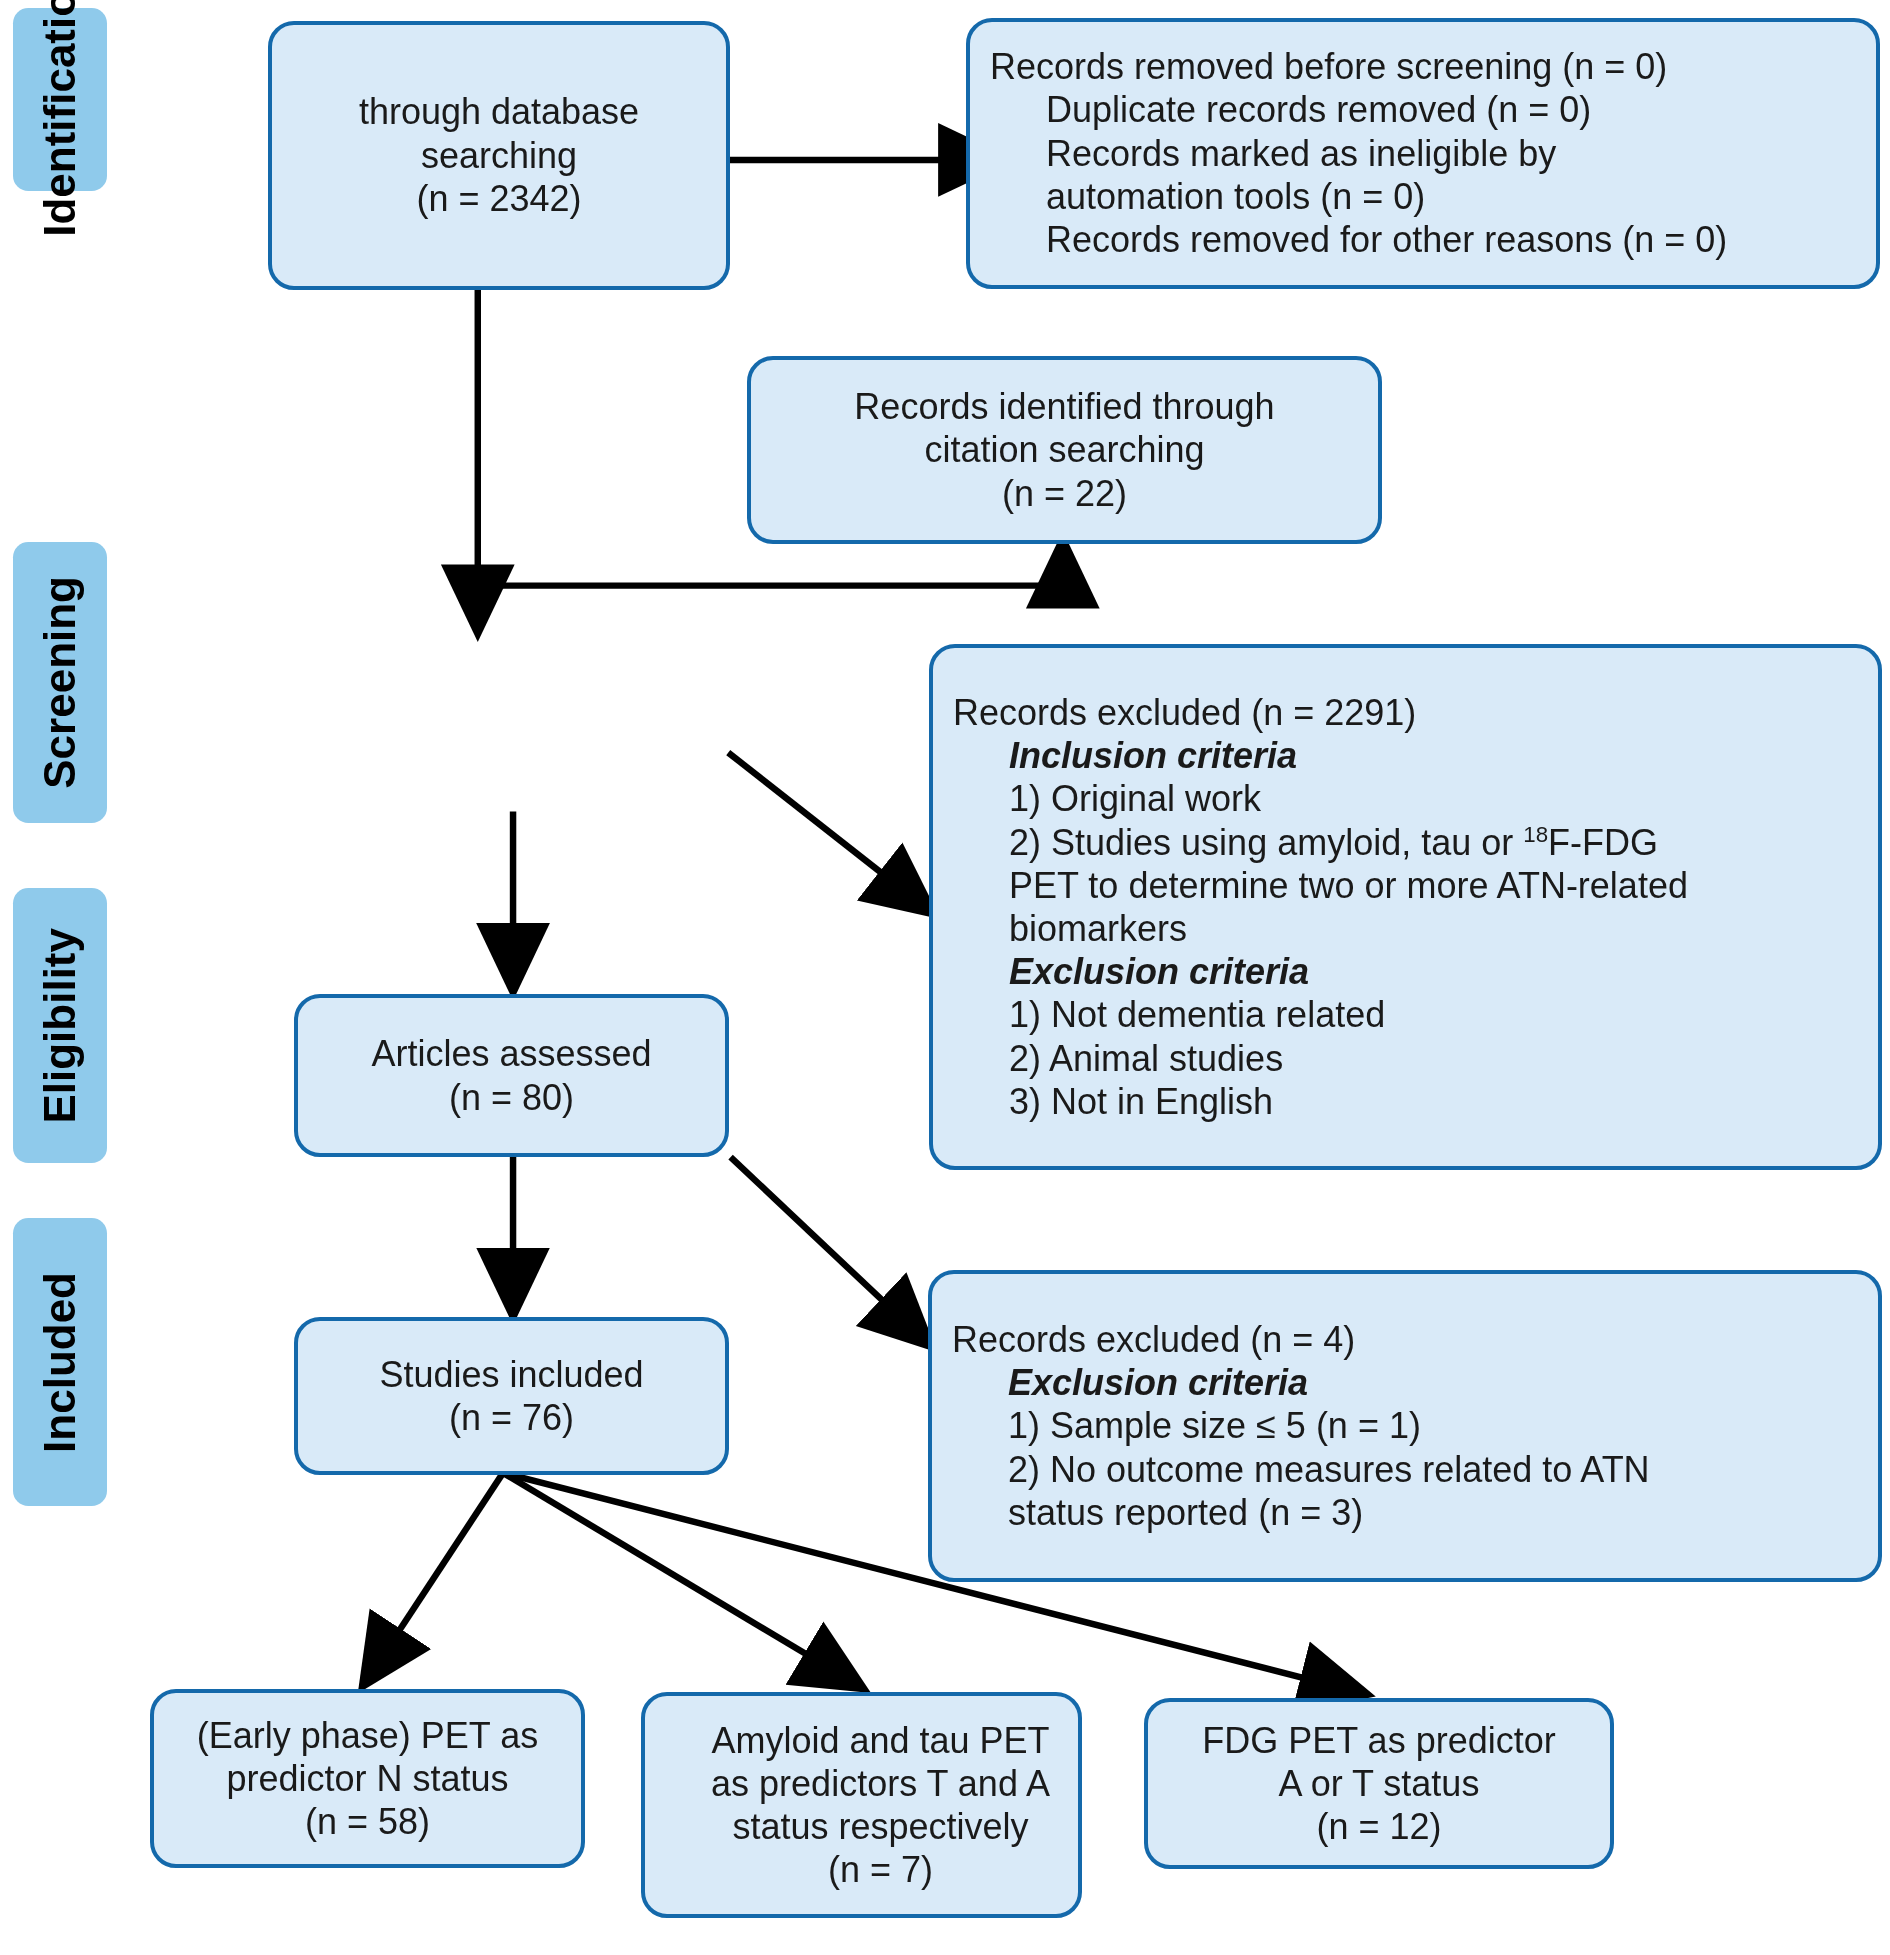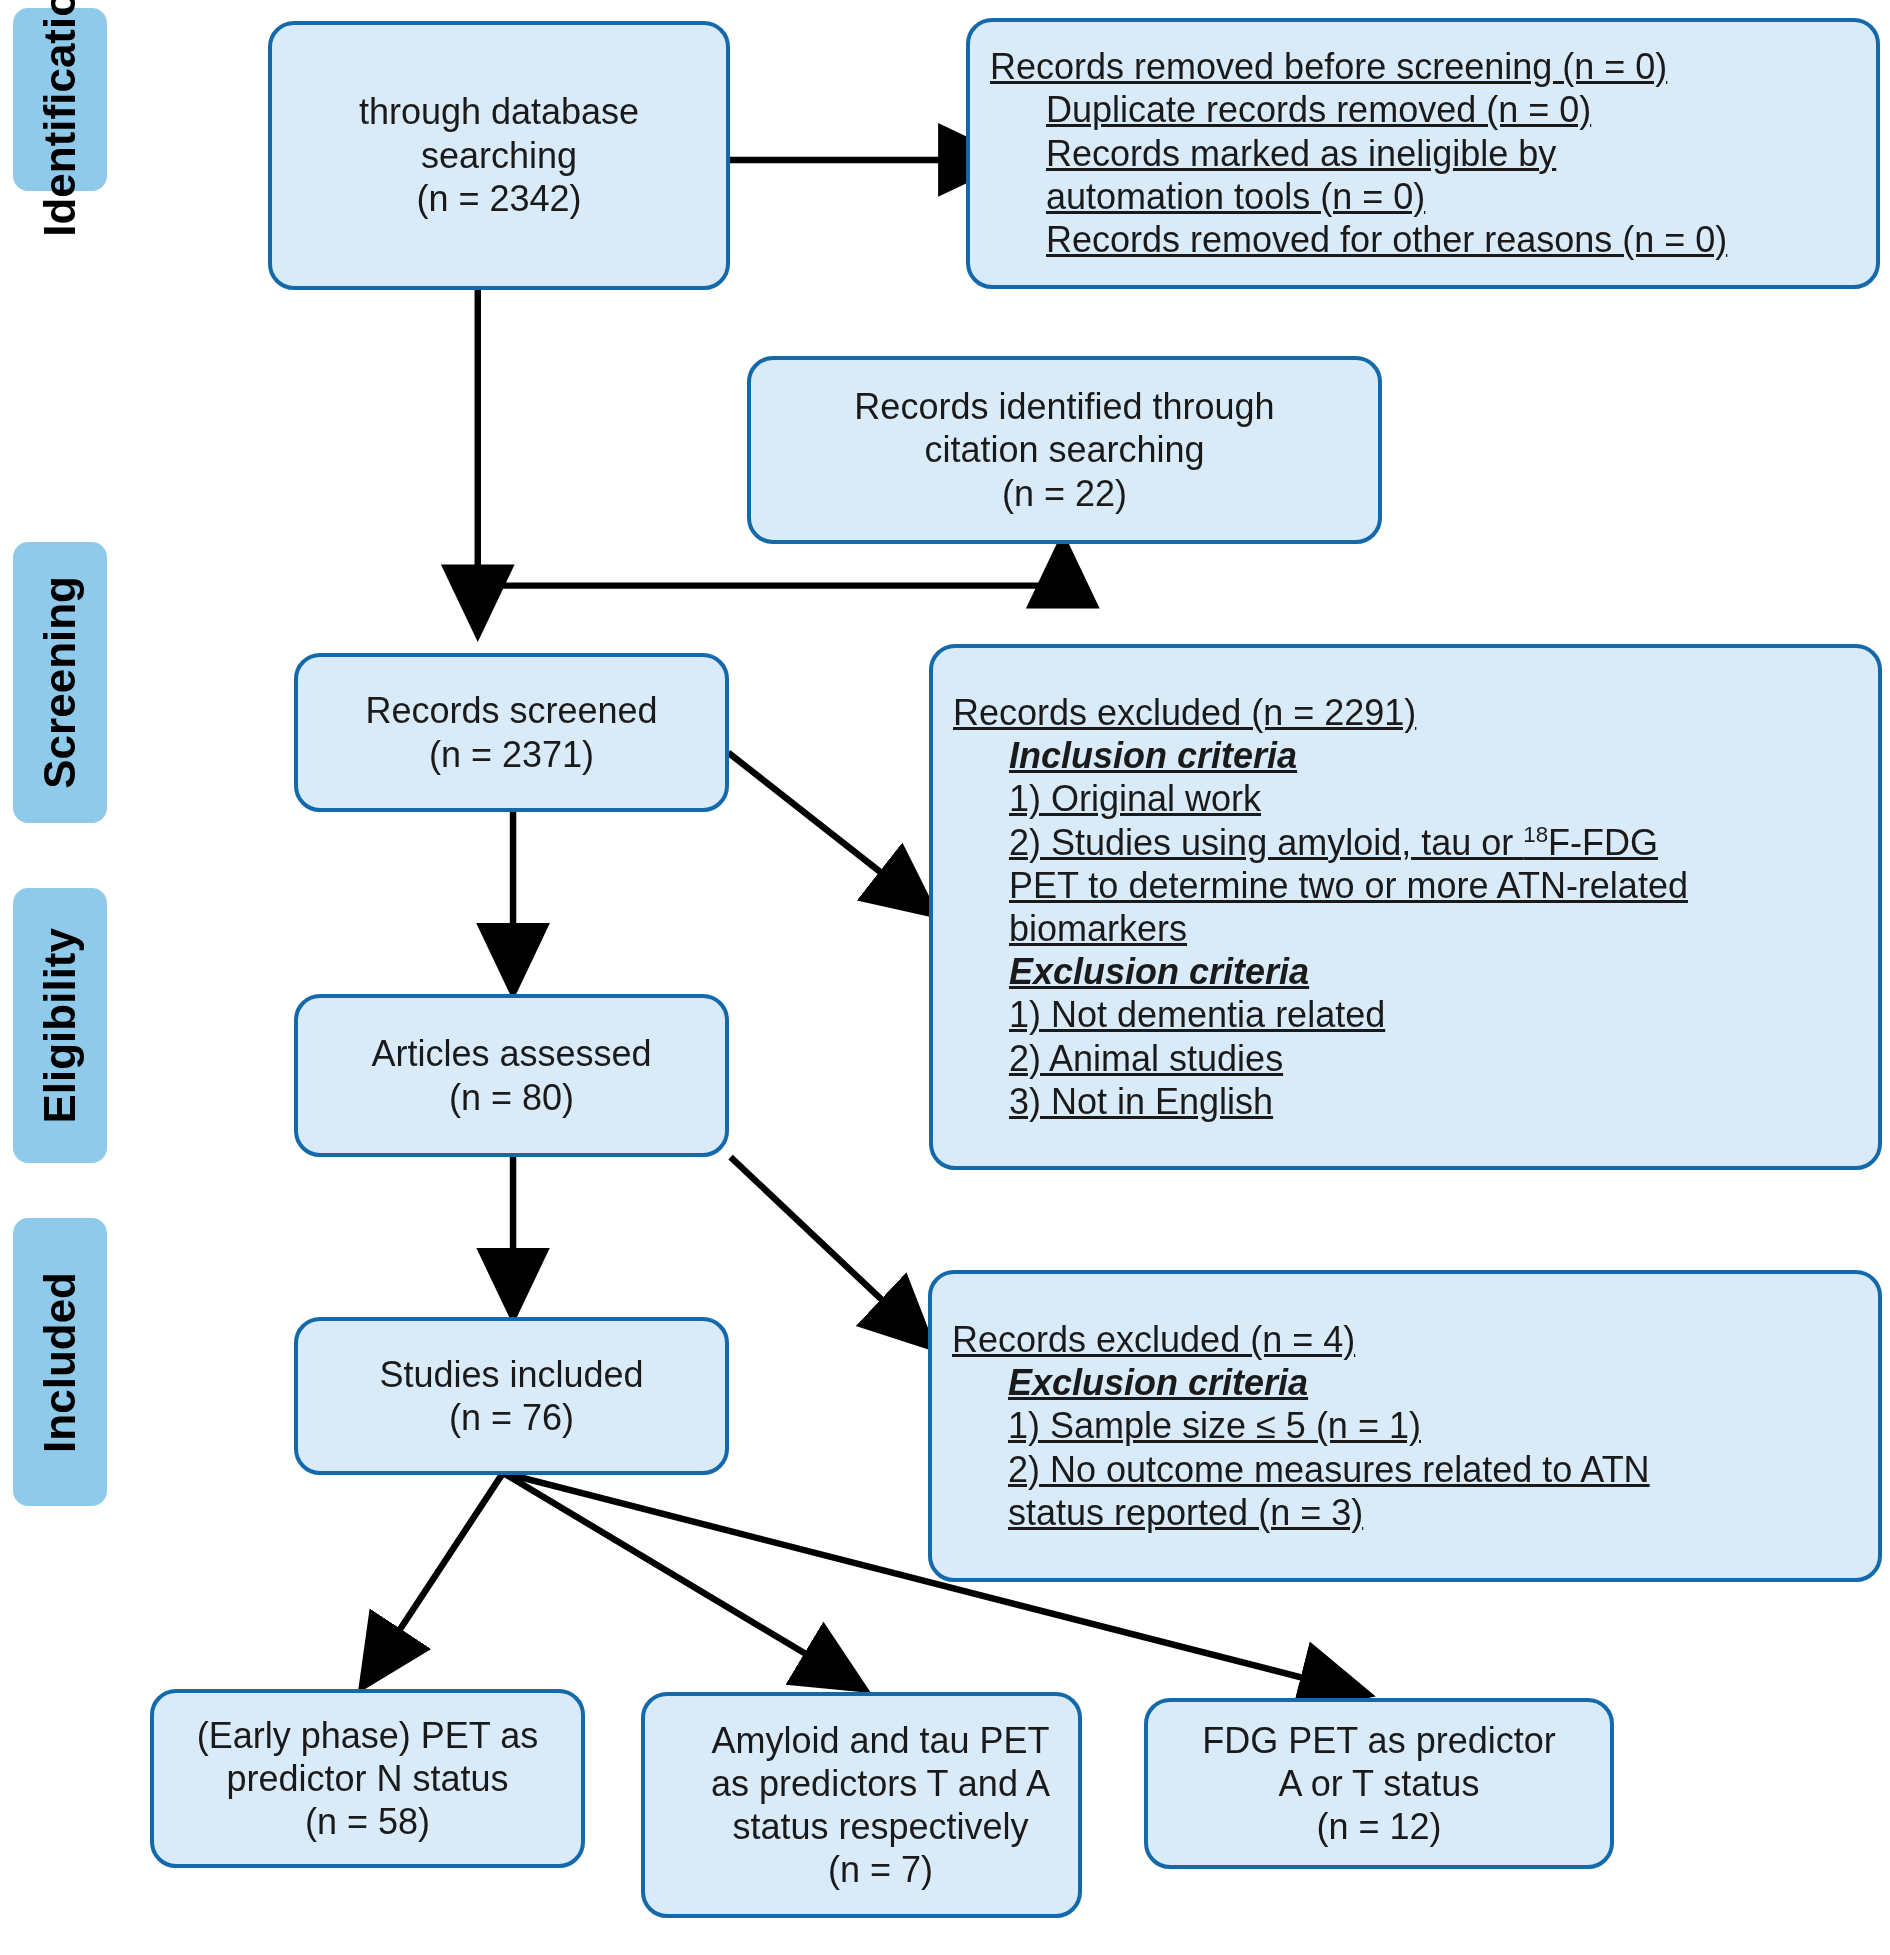--- a/index.html
+++ b/index.html
@@ -64,21 +64,21 @@
     justify-content: center;
     text-align: left;
   }
   .line {
     font-size: 36px;
     line-height: 1.20;
     white-space: pre-wrap;
   }
   .node.center .line { width: 100%; }
   .node.leftalign { padding: 15.3px 20px; }
-  .node.leftalign .line { width: 100%; text-decoration: underline; }
+  .node.leftalign .line { width: 100%; }
   .indent1 { padding-left: 56px; }
   .crit-head {
     font-weight: bold;
     font-style: italic;
   }
   sup { font-size: 0.62em; vertical-align: super; line-height: 0; }
 </style>
 </head>
 <body>
 
@@ -139,24 +139,20 @@
     <div class="line indent1">automation tools (n = 0)</div>
     <div class="line indent1">Records removed for other reasons (n = 0)</div>
   </div>
 
   <div class="node center" style="left:747px; top:356px; width:635px; height:188px;">
     <div class="line">Records identified through</div>
     <div class="line">citation searching</div>
     <div class="line">(n = 22)</div>
   </div>
 
-  <div class="node center" style="left:294px; top:653px; width:435px; height:159px;">
-    <div class="line">Records screened</div>
-    <div class="line">(n = 2371)</div>
-  </div>
 
   <div class="node leftalign" style="left:929px; top:644px; width:953px; height:526px;">
     <div class="line">Records excluded (n = 2291)</div>
     <div class="line indent1 crit-head">Inclusion criteria</div>
     <div class="line indent1">1) Original work</div>
     <div class="line indent1"><span>2) Studies using amyloid, tau or </span><sup>18</sup><span>F-FDG</span></div>
     <div class="line indent1">PET to determine two or more ATN-related</div>
     <div class="line indent1">biomarkers</div>
     <div class="line indent1 crit-head">Exclusion criteria</div>
     <div class="line indent1">1) Not dementia related</div>

